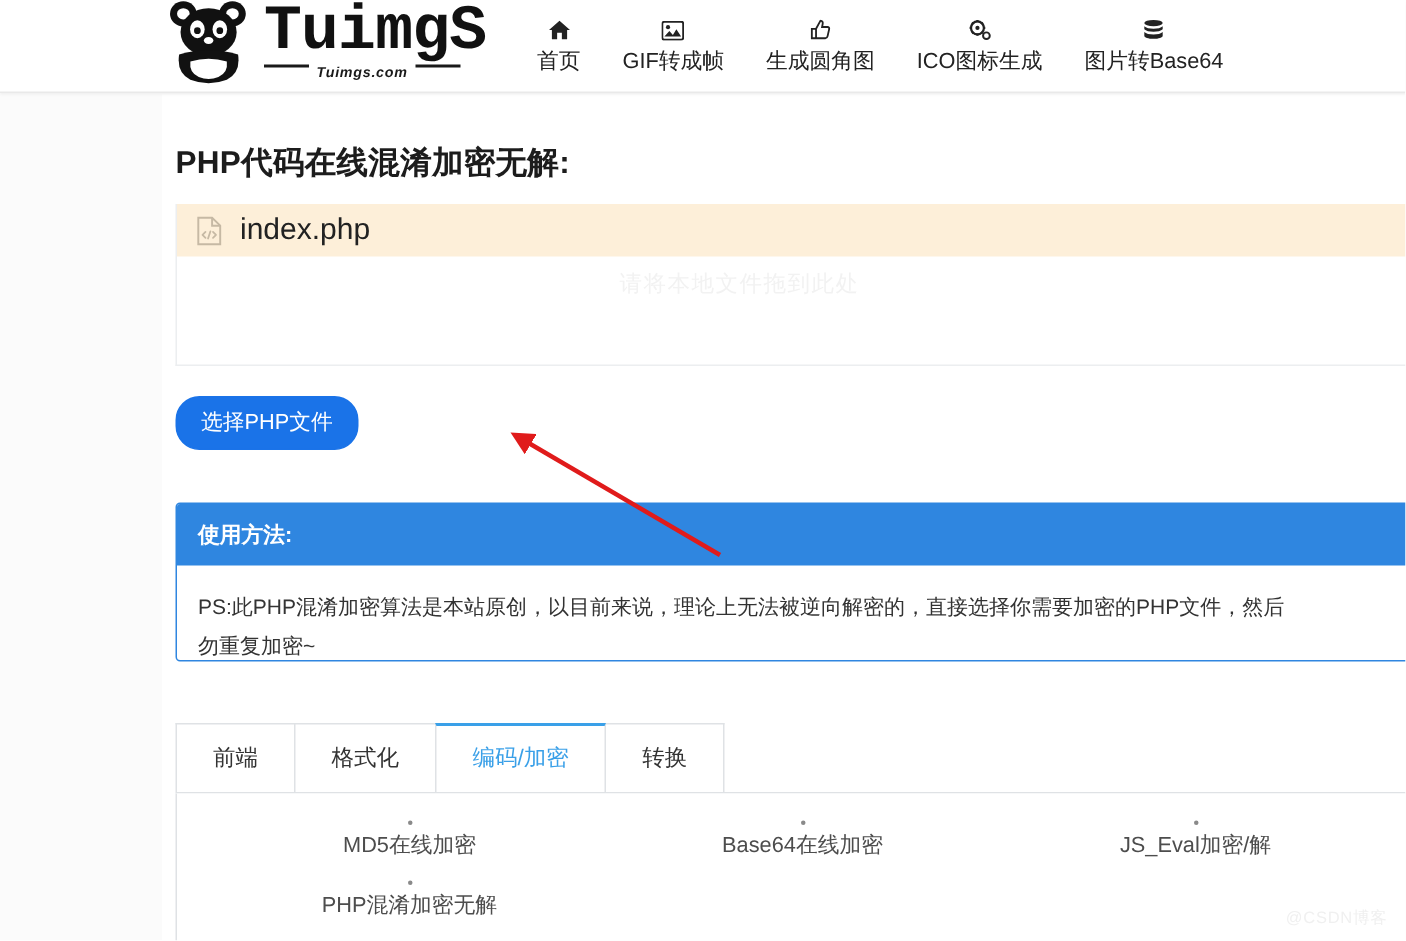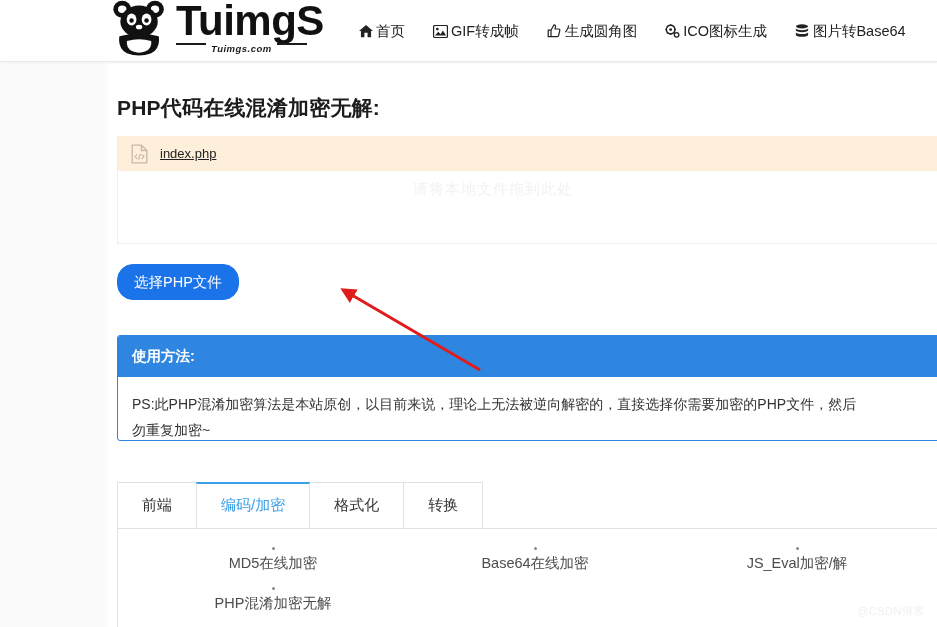--- a/index.html
+++ b/index.html
@@ -18,39 +18,39 @@
     background: #ffffff;
     border-bottom: 1px solid #e9e9e9;
     box-shadow: 0 1px 2px rgba(0,0,0,.05);
     display: flex; align-items: center;
     z-index: 5;
   }
   .brand { position: absolute; left: 110px; top: -6px; display: flex; align-items: center; height: 66px; }
   .panda-logo { width: 60px; height: 58px; flex: 0 0 60px; }
   .brand-text { display: flex; flex-direction: column; margin-left: 6px; }
   .brand-name {
-    font-family: Liberation Sans, sans-serif;
+    font-family: Liberation Mono, monospace;
     font-size: 42px; font-weight: bold; line-height: 42px; color: #111;
     letter-spacing: -0.5px;
   }
   .brand-sub {
     display: flex; align-items: flex-start; gap: 5px;
     font-size: 9.5px; font-weight: bold; color: #1a1a1a; letter-spacing: .5px;
     margin-top: 1px;
     font-style: italic;
   }
   .brand-sub::before, .brand-sub::after {
     content: ""; display: block; height: 2px; background: #1a1a1a; width: 30px;
   }
 
   .main-nav { position: absolute; left: 358px; top: 0; height: 62px; display: flex; align-items: center; }
   .nav-item {
     display: flex; align-items: center; gap: 3px;
     font-size: 14.5px; color: #222; padding: 0 14px;
-    cursor: pointer; white-space: nowrap; text-decoration: none;
+    cursor: pointer; white-space: nowrap; text-decoration: none; flex-direction: column;
   }
   .nav-item:first-child { padding-left: 0; }
   .nav-icon { display: inline-flex; width: 15px; height: 15px; align-items: center; justify-content: center; }
   .nav-icon svg { display: block; }
 
   
   .content-card {
     position: absolute; left: 108px; top: 63px;
     width: 845px; min-height: 564px;
     background: #ffffff;
@@ -71,21 +71,21 @@
     border-top: none;
     overflow: hidden;
   }
   .file-row {
     display: flex; align-items: center; gap: 12px;
     height: 35px; padding: 0 13px;
     background: #fdefd9;
     color: #2b2b2b; font-size: 14px;
   }
   .file-icon { width: 17px; height: 20px; opacity: .55; flex: 0 0 17px; }
-  .file-name { font-size: 13px; color: #222; text-decoration: underline; }
+  .file-name { font-size: 20px; color: #222; }
   .drop-hint {
     position: absolute; left: 0; right: 0; top: 44px;
     text-align: center; padding-right: 84px;
     font-size: 15px; color: #f2f2f2;
     letter-spacing: 1px;
     user-select: none;
   }
 
   
   .btn-row { display: flex; gap: 10px; margin: 20px 0 0 9px; }
@@ -281,22 +281,22 @@
 
     <div class="usage-panel">
       <div class="usage-head">使用方法:</div>
       <div class="usage-body">PS:此PHP混淆加密算法是本站原创，以目前来说，理论上无法被逆向解密的，直接选择你需要加密的PHP文件，然后
 勿重复加密~</div>
     </div>
 
     <div class="tabs-wrap">
       <div class="tabs">
         <div class="tab">前端</div>
+        <div class="tab">格式化</div>
         <div class="tab active">编码/加密</div>
-        <div class="tab">格式化</div>
         <div class="tab">转换</div>
       </div>
       <div class="tab-panel">
         <div class="link-grid">
           <a class="link-item">
               <span class="dot"></span>
               <span>MD5在线加密</span>
             </a>
           <a class="link-item">
               <span class="dot"></span>

